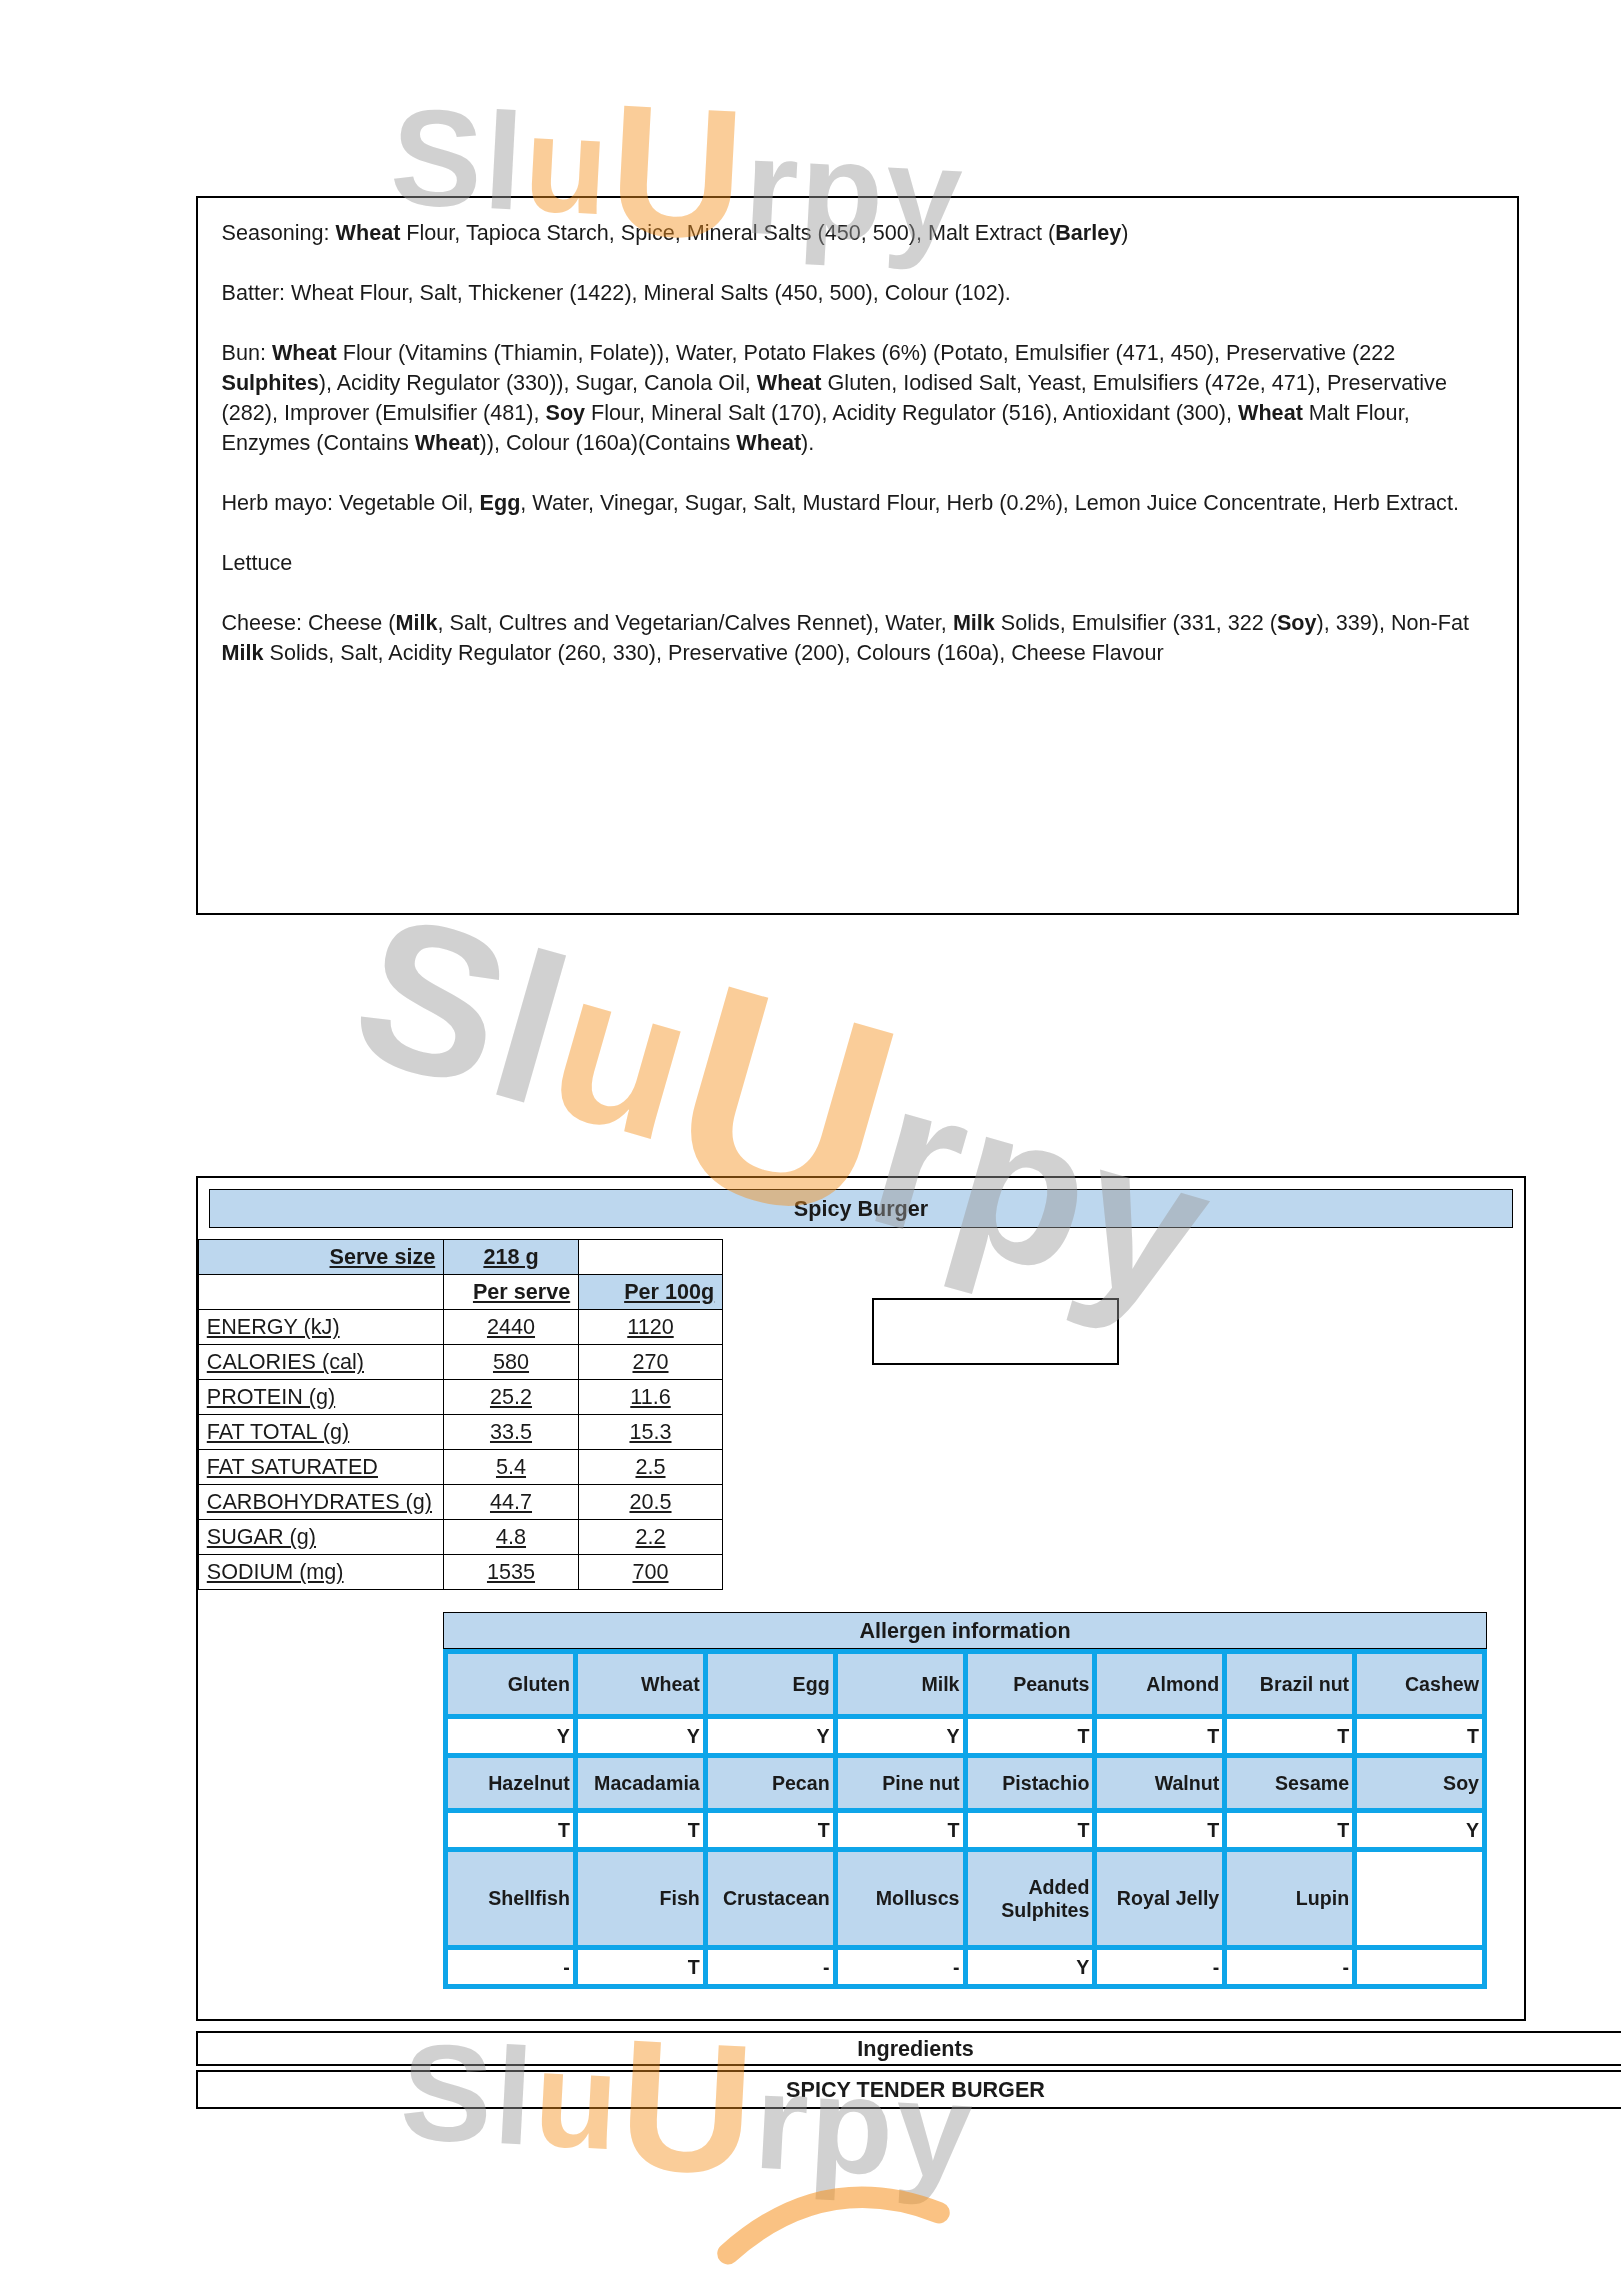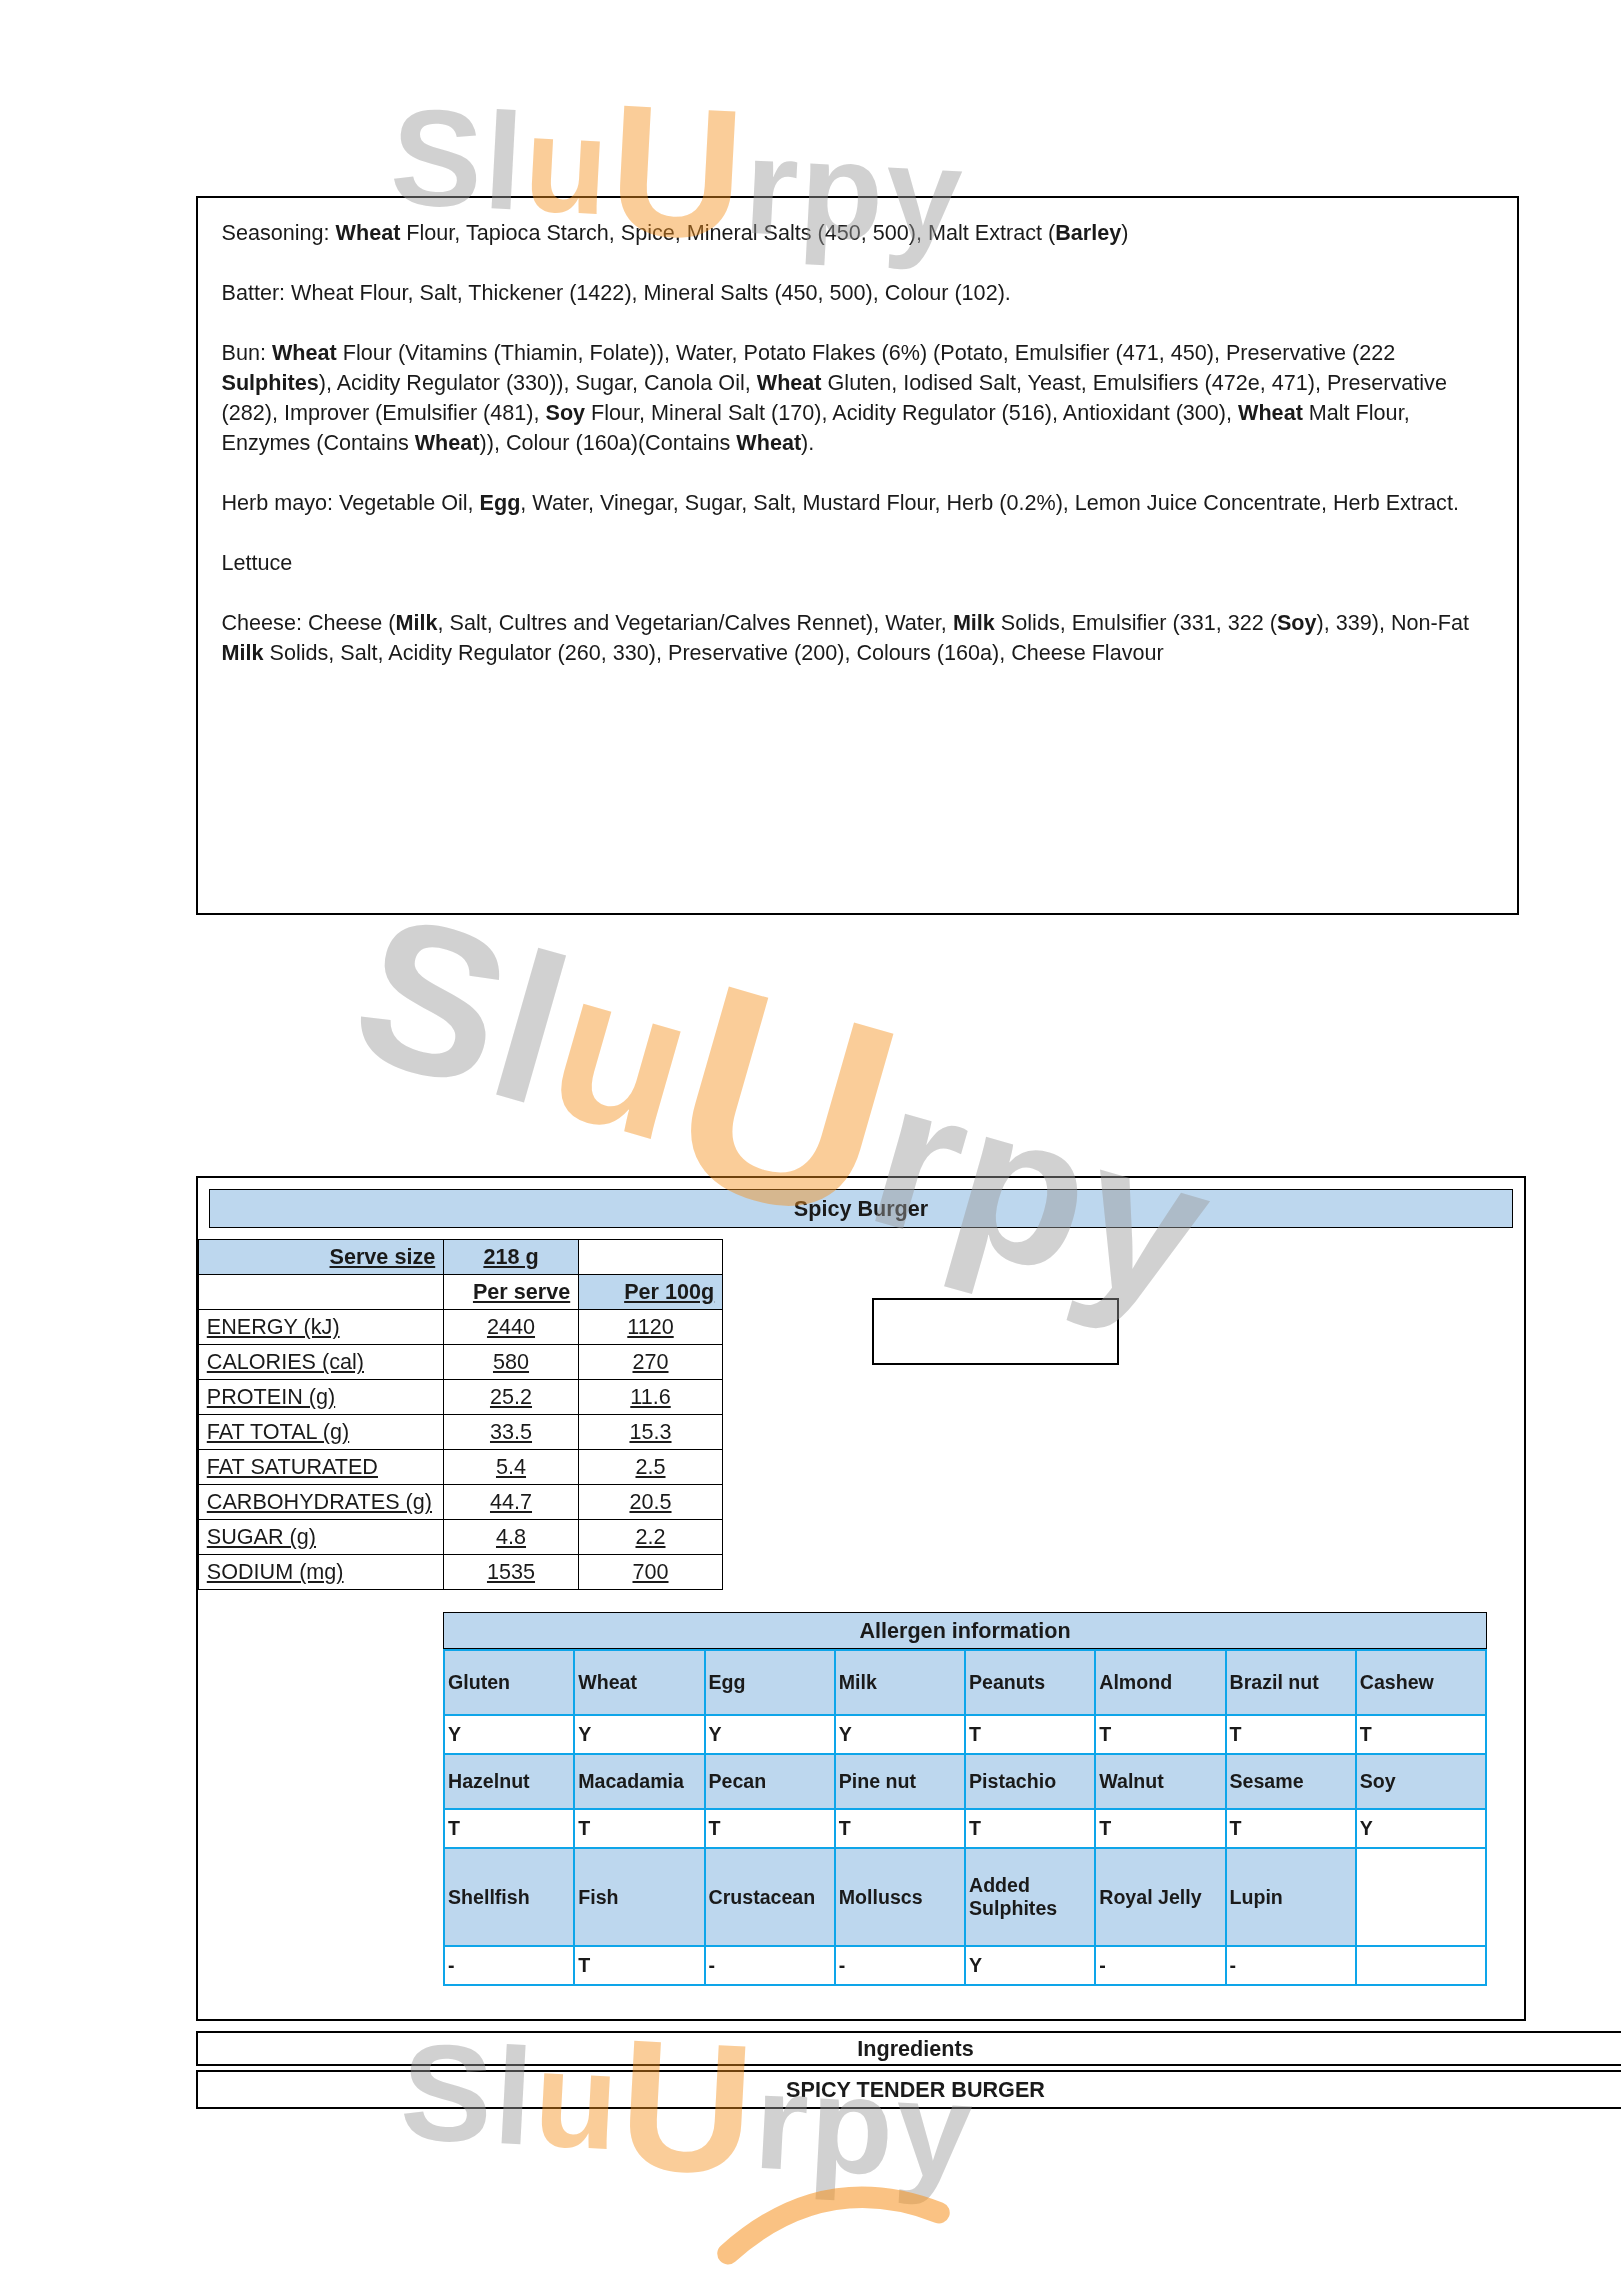--- a/index.html
+++ b/index.html
@@ -44,21 +44,21 @@
   }
 
   
   .allergen { position:absolute; left:245px; top:434px; width:1044px; }
   .allergen-title {
     height:37px; background:#bdd7ee; border:1px solid #000; font-weight:bold; font-size:21.6px;
     display:flex; align-items:center; justify-content:center;
   }
   .allergen-table { width:100%; border-collapse:collapse; table-layout:fixed; font-size:19.6px; }
   .allergen-table td {
-    border:2px solid #0ea5e9; text-align:left; vertical-align:middle;
+    border:5px solid #0ea5e9; text-align:right; vertical-align:middle;
     font-weight:bold; padding:2px 3px; background:#fff; word-wrap:break-word;
   }
   .allergen-table tr.name-row td { background:#bdd7ee; }
   .allergen-table tr.name-row td.empty-cell { background:#fff; }
   .allergen-table tr.nr0 { height:65px; }
   .allergen-table tr.nr1 { height:55px; }
   .allergen-table tr.nr2 { height:98px; }
   .allergen-table tr.vr  { height:39px; }
 
   

